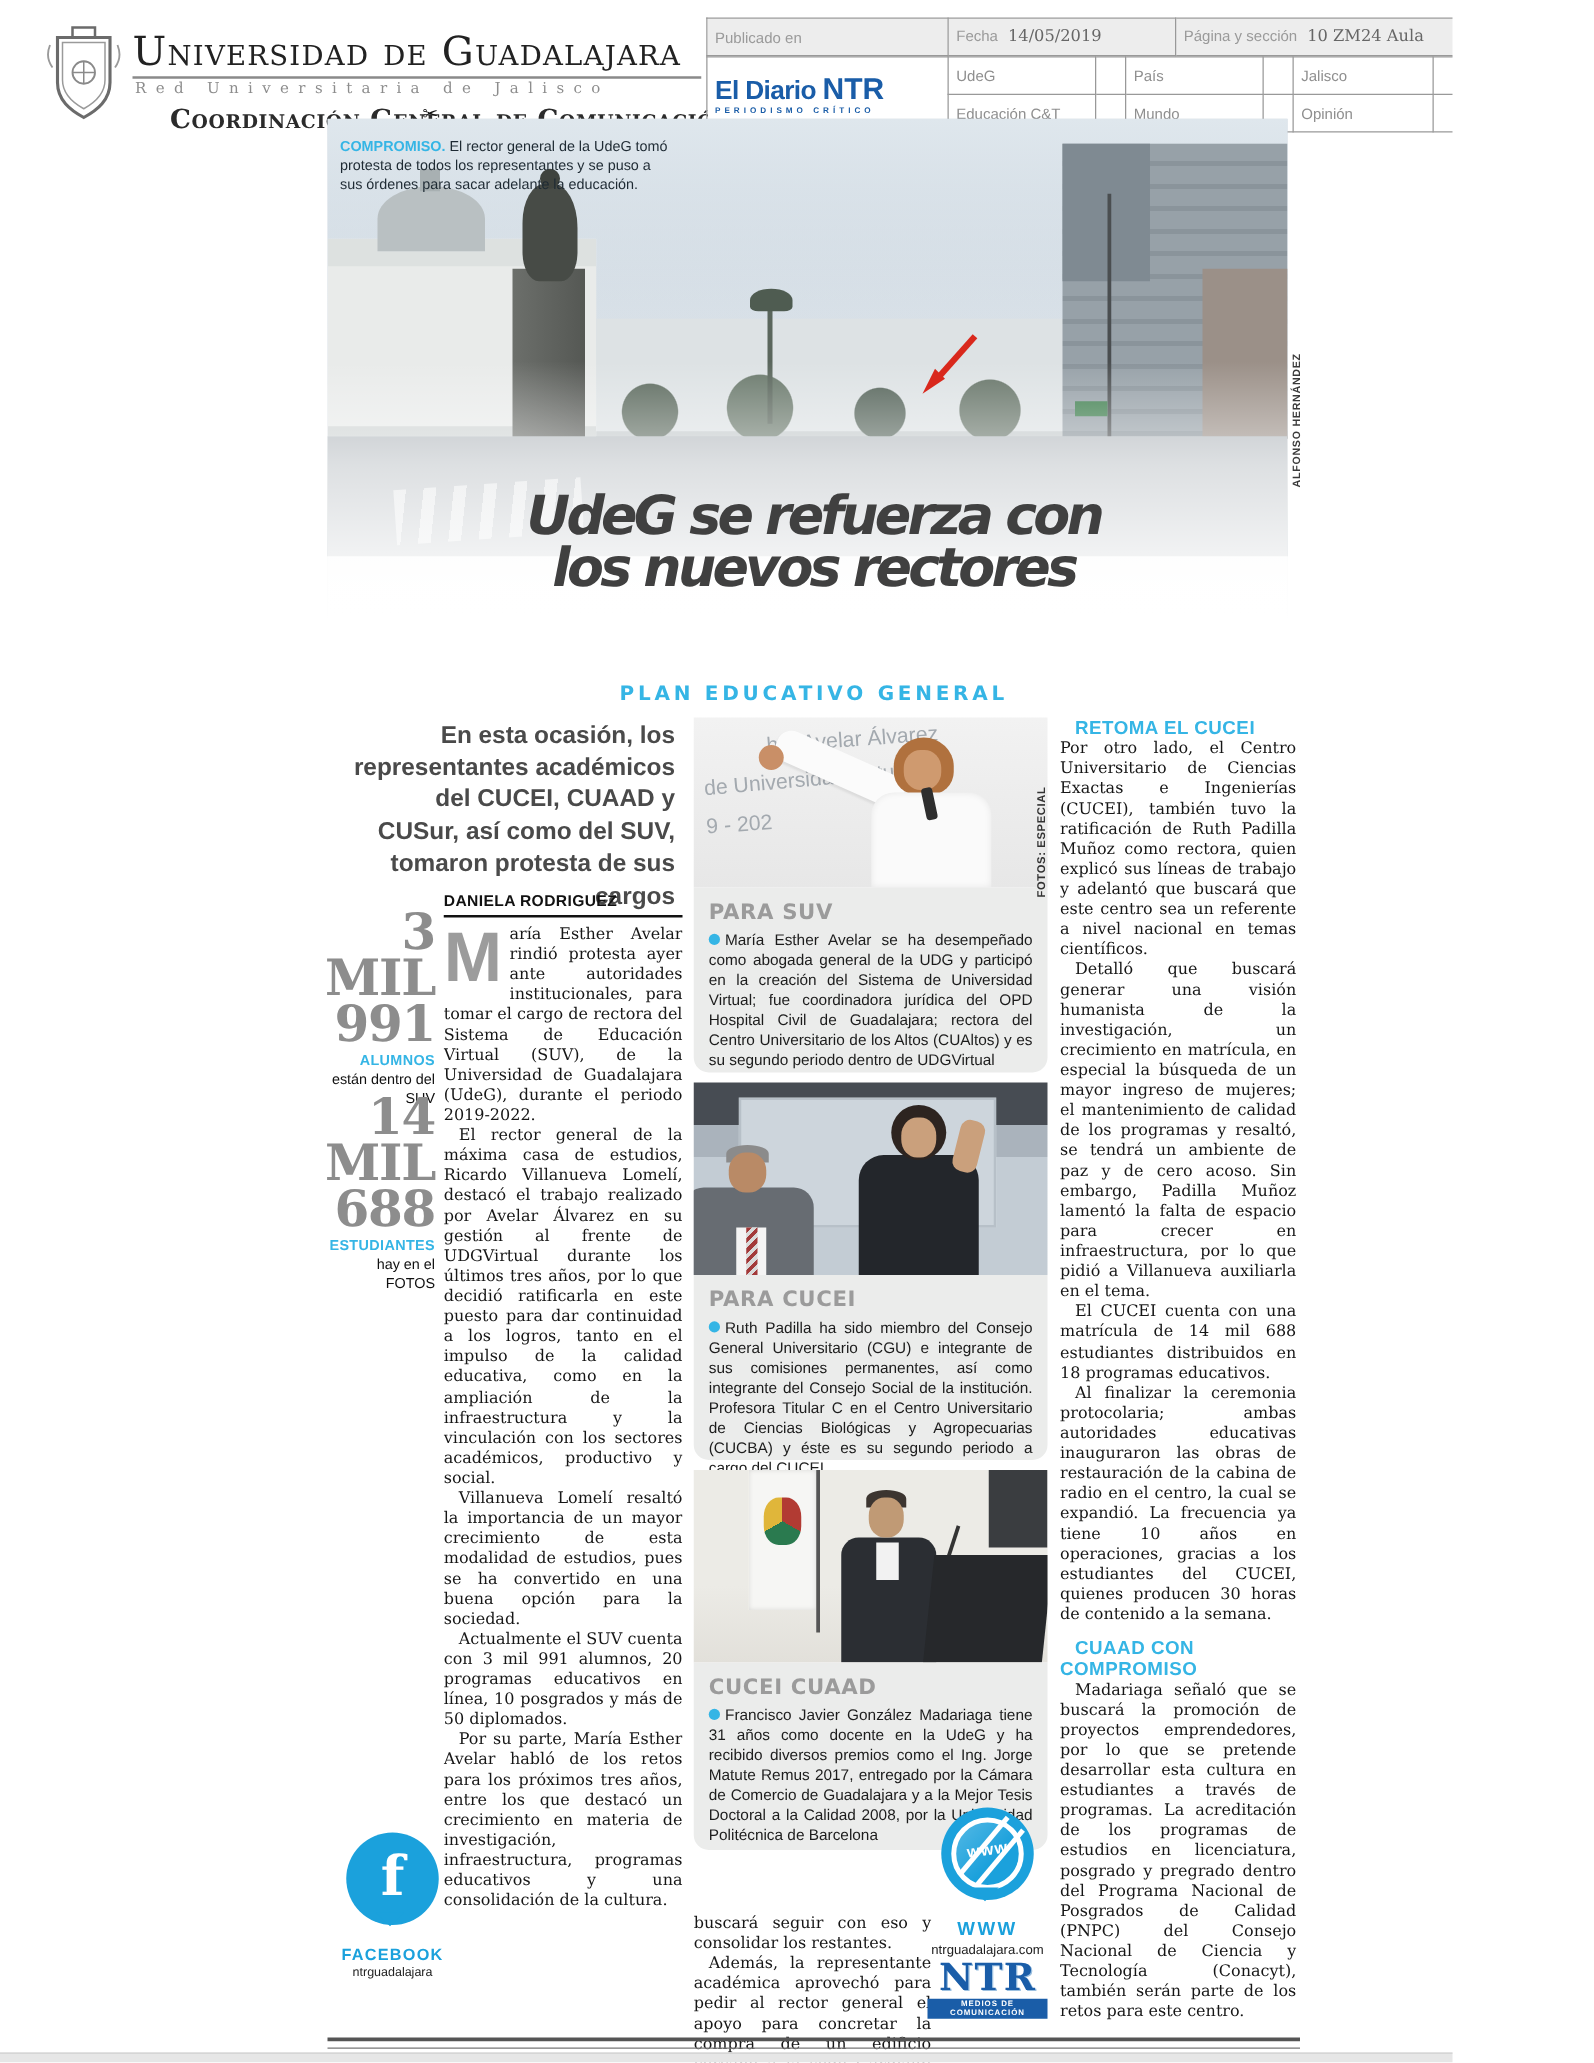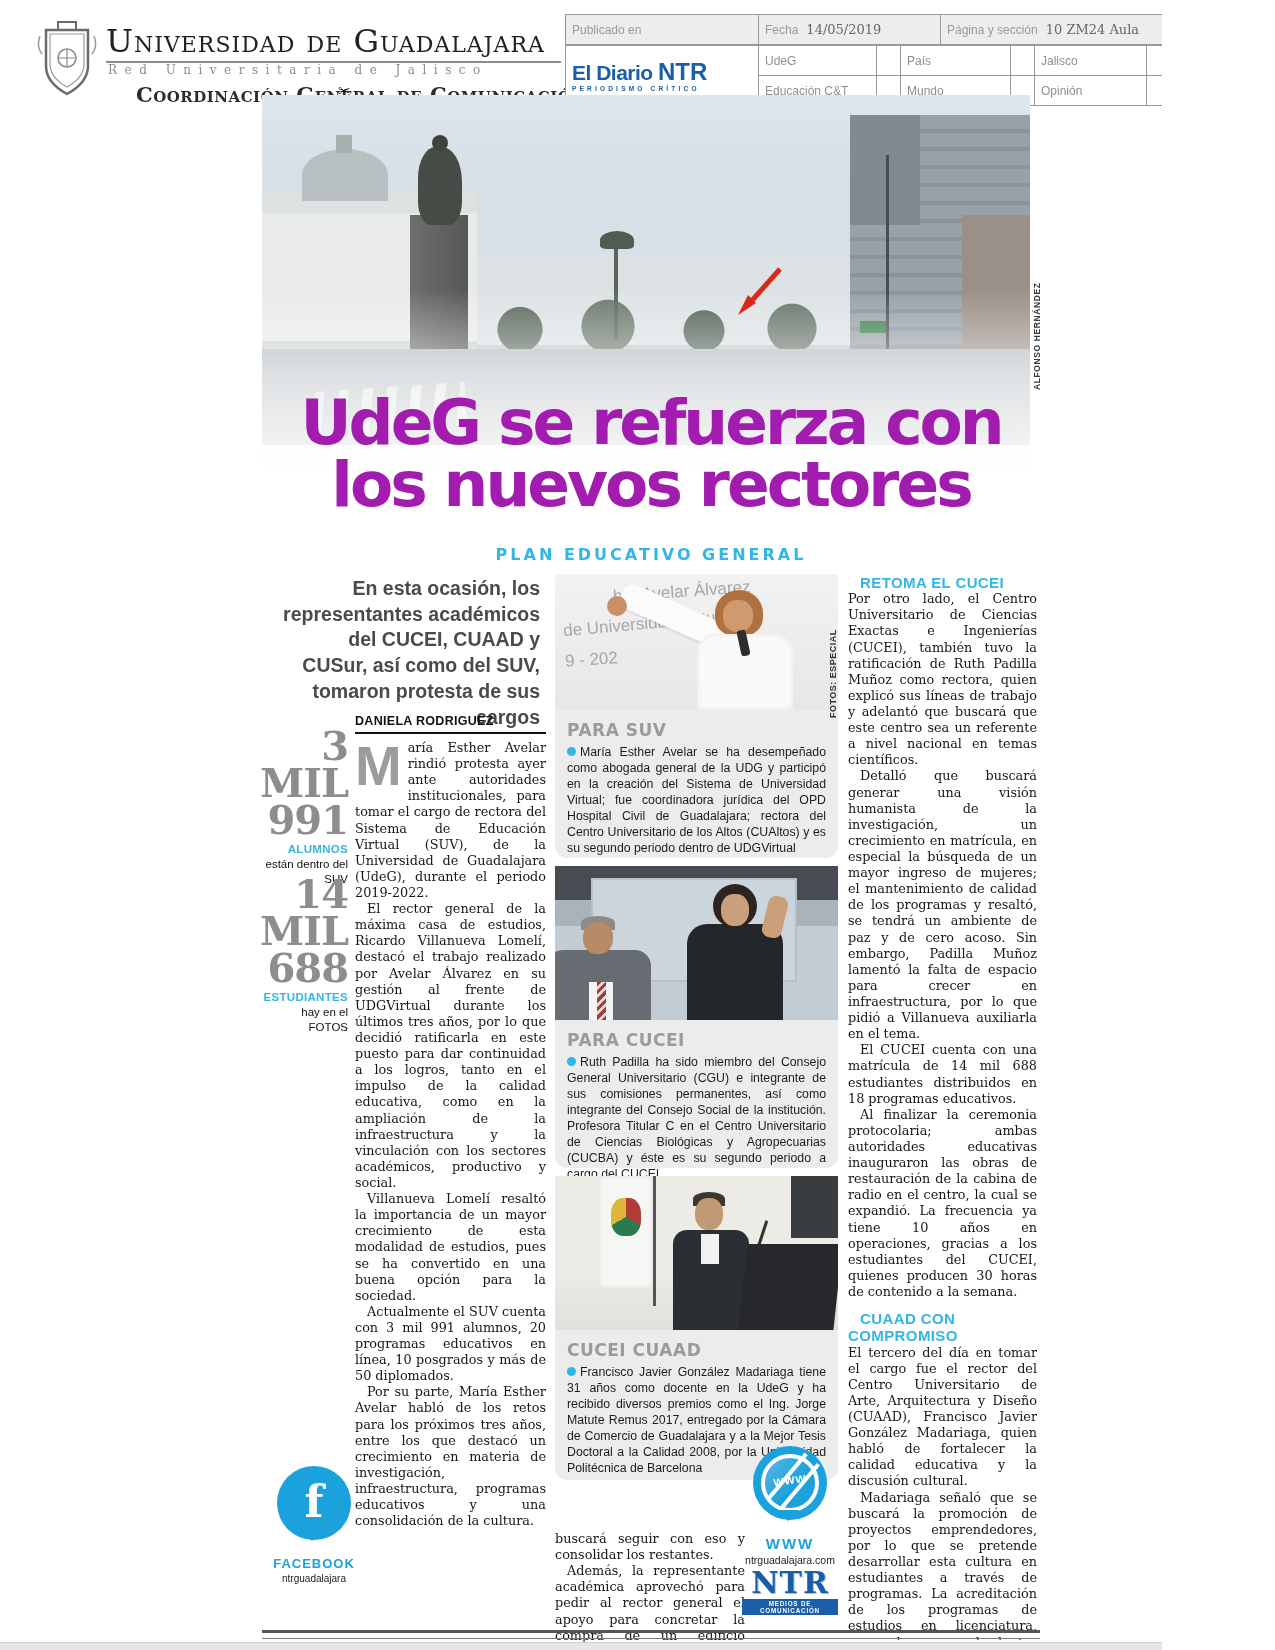--- a/index.html
+++ b/index.html
@@ -73,22 +73,22 @@
   .mp-caption{position:absolute;left:10px;top:16px;width:268px;font-size:11.5px;line-height:1.3;
               color:#1e2a33;z-index:5;}
   .mp-caption .lead{color:#35b5e5;font-weight:bold;}
   .mp-arrow{position:absolute;left:468px;top:168px;z-index:4;}
   .photo-credit{left:1032px;top:390px;transform:rotate(-90deg);transform-origin:0 0;
                 font-size:8.5px;font-weight:bold;color:#3a3a3a;letter-spacing:.6px;white-space:nowrap;z-index:6;}
   .scissors{left:338px;top:82px;font-size:15px;color:#111;z-index:4;}
 
   
   .headline{left:262px;top:392px;width:778px;text-align:center;z-index:6;
-            font-family:"DejaVu Sans",sans-serif;font-weight:bold;font-size:63px;
-            letter-spacing:-3px;line-height:.98;color:#a21caf;}
+            font-family:"DejaVu Sans",sans-serif;font-weight:bold;font-size:43px;
+            letter-spacing:-3px;line-height:.98;color:#404040;font-style:italic;}
   .kicker{left:262px;top:545px;width:778px;text-align:center;z-index:6;
           font-family:"DejaVu Sans",sans-serif;font-weight:bold;font-size:16px;
           letter-spacing:3px;color:#35b5e5;}
   .leadpara{left:280px;top:576px;width:260px;text-align:right;
             font-weight:bold;font-size:19.5px;line-height:1.32;color:#4a4a4a;}
 
   
   .statblock{left:260px;width:88px;text-align:right;}
   .st1{top:728px;} .st2{top:876px;}
   .stat-num{font-family:"DejaVu Serif",serif;font-weight:bold;font-size:40px;
@@ -286,20 +286,23 @@
     <div class="mp-statuehead"></div>
     <div class="mp-pole"></div>
     <div class="mp-sign"></div>
     <div class="mp-road"></div>
     <div class="mp-zebra"></div>
     <div class="mp-fade"></div>
     <svg class="mp-arrow" width="60" height="60" viewBox="0 0 60 60">
       <line x1="50" y1="6" x2="18" y2="42" stroke="#d9281c" stroke-width="5"></line>
       <polygon points="8,52 26,40 18,32" fill="#d9281c"></polygon>
     </svg>
+    <div class="mp-caption">
+      <span class="lead">COMPROMISO.</span><span> El rector general de la UdeG tomó protesta de todos los representantes y se puso a sus órdenes para sacar adelante la educación.</span>
+    </div>
   </div>
   <div class="abs photo-credit">ALFONSO HERNÁNDEZ</div>
 
   <div class="abs headline">
     <div>UdeG se refuerza con</div>
     <div>los nuevos rectores</div>
   </div>
   <div class="abs kicker">PLAN EDUCATIVO GENERAL</div>
 
   <div class="abs leadpara">En esta ocasión, los representantes académicos del CUCEI, CUAAD y CUSur, así como del SUV, tomaron protesta de sus cargos</div>
@@ -385,21 +388,20 @@
   </div>
 
   <div class="abs fotos-credit">FOTOS: ESPECIAL</div>
   <div class="abs col-serif col3">
     <p class="bluehead">RETOMA EL CUCEI</p>
     <p style="text-indent:0">Por otro lado, el Centro Universitario de Ciencias Exactas e Ingenierías (CUCEI), también tuvo la ratificación de Ruth Padilla Muñoz como rectora, quien explicó sus líneas de trabajo y adelantó que buscará que este centro sea un referente a nivel nacional en temas científicos.</p>
     <p>Detalló que buscará generar una visión humanista de la investigación, un crecimiento en matrícula, en especial la búsqueda de un mayor ingreso de mujeres; el mantenimiento de calidad de los programas y resaltó, se tendrá un ambiente de paz y de cero acoso. Sin embargo, Padilla Muñoz lamentó la falta de espacio para crecer en infraestructura, por lo que pidió a Villanueva auxiliarla en el tema.</p>
     <p>El CUCEI cuenta con una matrícula de 14 mil 688 estudiantes distribuidos en 18 programas educativos.</p>
     <p>Al finalizar la ceremonia protocolaria; ambas autoridades educativas inauguraron las obras de restauración de la cabina de radio en el centro, la cual se expandió. La frecuencia ya tiene 10 años en operaciones, gracias a los estudiantes del CUCEI, quienes producen 30 horas de contenido a la semana.</p>
     <p class="bluehead second">CUAAD CON COMPROMISO</p>
-    <p style="text-indent:0">El tercero del día en tomar el cargo fue el rector del Centro Universitario de Arte, Arquitectura y Diseño (CUAAD), Francisco Javier González Madariaga, quien habló de fortalecer la calidad educativa y la discusión cultural.</p>
     <p>Madariaga señaló que se buscará la promoción de proyectos emprendedores, por lo que se pretende desarrollar esta cultura en estudiantes a través de programas. La acreditación de los programas de estudios en licenciatura, posgrado y pregrado dentro del Programa Nacional de Posgrados de Calidad (PNPC) del Consejo Nacional de Ciencia y Tecnología (Conacyt), también serán parte de los retos para este centro.</p>
 
   </div>
 
   <div class="abs fbblock">
     <div class="balloon">
       <div class="fb-f">f</div>
     </div>
     <div class="fb-label">FACEBOOK</div>
     <div class="fb-handle">ntrguadalajara</div>

